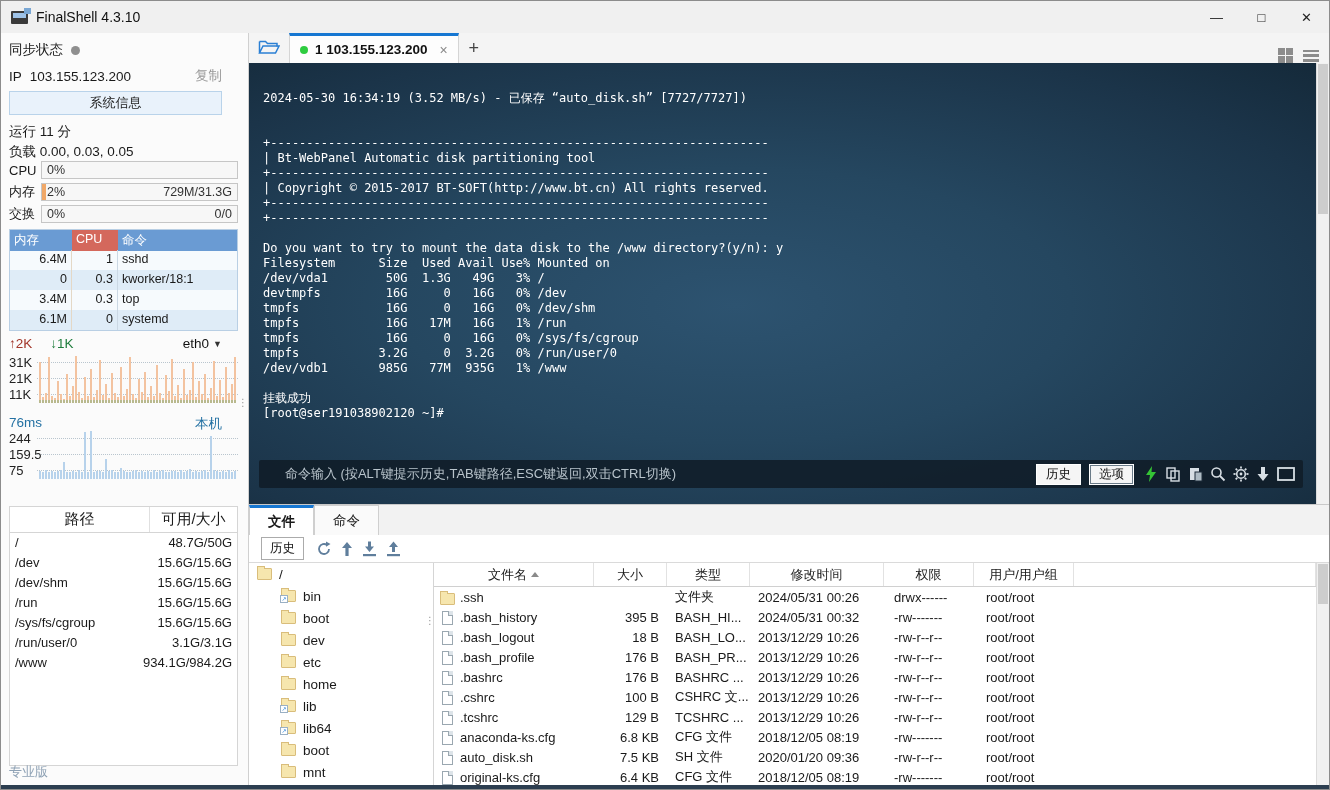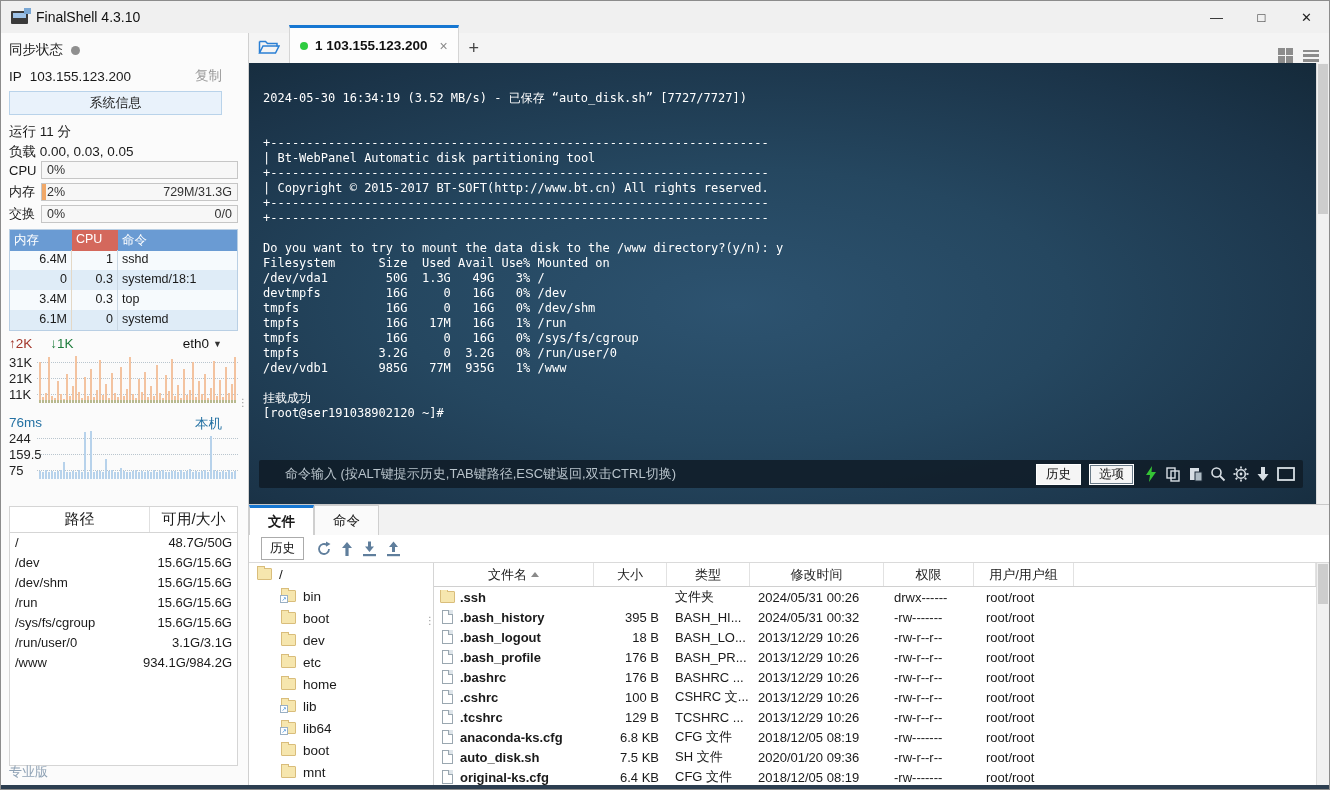--- a/index.html
+++ b/index.html
@@ -70,21 +70,21 @@
   .dhead div:first-child { border-right:1px solid #e0e0e0; }
   .drow { display:grid; grid-template-columns:1fr auto; height:20px; font-size:13px; padding:0 3px; }
   .drow .dpath { padding:2px 0 0 2px; }
   .drow .dsize { padding:2px 2px 0 0; text-align:right; }
   .edition { position:absolute; left:8px; bottom:8px; color:#8fa2b5; font-size:13px; }
 
   
   .main { position:absolute; left:248px; top:32px; right:0; bottom:0; }
   .tabstrip { position:absolute; top:0; left:0; right:0; height:30px; background:#f4f4f4; display:flex; align-items:flex-end; }
   .conn-btn { width:40px; height:30px; display:flex; align-items:center; justify-content:center; }
-  .term-tab { height:38px; display:flex; align-items:center; padding:0 10px; background:#fdfdfd; border-top:3px solid #1677d2; border-left:1px solid #d5d5d5; border-right:1px solid #d5d5d5; }
+  .term-tab { height:30px; display:flex; align-items:center; padding:0 10px; background:#fdfdfd; border-top:3px solid #1677d2; border-left:1px solid #d5d5d5; border-right:1px solid #d5d5d5; }
   .tab-dot { width:8px; height:8px; border-radius:50%; background:#2ecc40; margin-right:7px; }
   .tab-label { font-size:13.5px; font-weight:bold; color:#111; }
   .tab-close { margin-left:12px; color:#8a8a8a; font-size:14px; }
   .new-tab { width:30px; height:30px; display:flex; align-items:center; justify-content:center; font-size:18px; color:#444; }
   .strip-right { margin-left:auto; display:flex; align-items:center; gap:10px; padding-right:10px; }
   .grid-icon { width:15px; height:15px; display:grid; grid-template-columns:7px 7px; grid-template-rows:7px 7px; gap:1px; }
   .grid-icon div { background:#8c8c8c; }
   .menu-icon { width:16px; height:12px; display:flex; flex-direction:column; justify-content:space-between; }
   .menu-icon div { height:2.5px; background:#8c8c8c; }
 
@@ -121,21 +121,21 @@
   .icon-folder::before { content:""; position:absolute; top:-3px; left:-1px; width:6px; height:2px; background:#f6e6ae; border:1px solid #d9bd7b; border-bottom:none; }
   .symlink-badge { position:absolute; left:-2px; bottom:-2px; width:8px; height:8px; background:#fff; border:1px solid #9ab0c4; font-size:6px; line-height:6px; color:#1677d2; text-align:center; }
   .icon-file { width:11px; height:14px; background:#fff; border:1px solid #9aa7b0; position:relative; flex:0 0 11px; margin:0 2px; }
   .icon-file::before { content:""; position:absolute; top:-1px; right:-1px; width:4px; height:4px; background:#dde4e9; border-left:1px solid #9aa7b0; border-bottom:1px solid #9aa7b0; }
 
   .filetable { position:absolute; top:58px; left:184px; right:13px; bottom:4px; border-left:1px solid #d5d5d5; overflow:hidden; }
   .fhead { display:grid; grid-template-columns:160px 73px 83px 134px 90px 100px 1fr; height:24px; border-bottom:1px solid #d0d0d0; }
   .fhead > div { display:flex; align-items:center; justify-content:center; gap:4px; font-size:13px; border-right:1px solid #e2e2e2; }
   .sort-caret { width:0; height:0; border-left:4px solid transparent; border-right:4px solid transparent; border-bottom:5px solid #8a8a8a; }
   .frow { display:grid; grid-template-columns:160px 73px 83px 134px 90px 100px 1fr; height:20px; font-size:13px; align-items:center; }
-  .fc-name { display:flex; align-items:center; gap:5px; padding-left:6px; white-space:nowrap; overflow:hidden;font-weight:bold; }
+  .fc-name { display:flex; align-items:flex-end; gap:5px; padding-left:6px; white-space:nowrap; overflow:hidden; }
   .fc-size { text-align:right; padding-right:8px; }
   .fc-type { padding-left:8px; white-space:nowrap; overflow:hidden; }
   .fc-mtime { padding-left:8px; }
   .fc-perm { padding-left:10px; }
   .fc-owner { padding-left:12px; }
   .ftable-scroll { position:absolute; top:58px; right:0; width:13px; bottom:4px; background:#f1f1f1; border-left:1px solid #dcdcdc; }
   .ft-thumb { margin:1px; height:40px; background:#cdcdcd; }
   .bottom-strip { position:absolute; left:0; right:0; bottom:0; height:4px; background:#2c3e50; }
 </style>
 </head>
@@ -199,21 +199,21 @@
       </div>
       <div>
           <div class="prow">
             <div class="pcell c0">6.4M</div>
             <div class="pcell c1">1</div>
             <div class="pcell c2">sshd</div>
           </div>
           <div class="prow alt">
             <div class="pcell c0">0</div>
             <div class="pcell c1">0.3</div>
-            <div class="pcell c2">systemd/18:1</div>
+            <div class="pcell c2">kworker/18:1</div>
           </div>
           <div class="prow">
             <div class="pcell c0">3.4M</div>
             <div class="pcell c1">0.3</div>
             <div class="pcell c2">top</div>
           </div>
           <div class="prow alt">
             <div class="pcell c0">6.1M</div>
             <div class="pcell c1">0</div>
             <div class="pcell c2">systemd</div>

